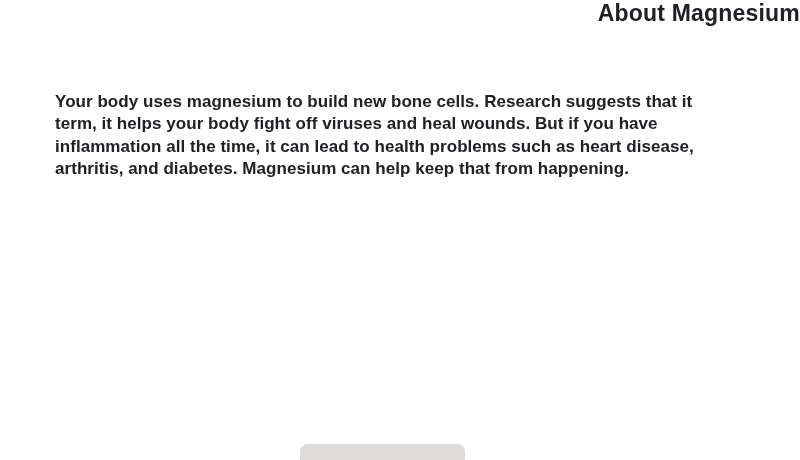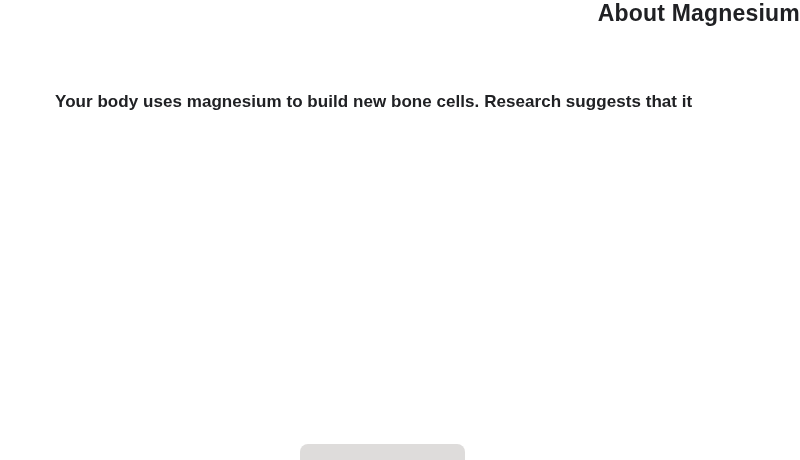--- a/index.html
+++ b/index.html
@@ -49,14 +49,17 @@
 
 <div class="highlight-blob"></div>
 
 <h1 class="doc-title layer">About Magnesium</h1>
 
 <div class="english-block layer">
   <div>
     <div class="line">Your body uses magnesium to build new bone cells. Research suggests that it</div>
   </div>
   <div>
+    <div class="line">term, it helps your body fight off viruses and heal wounds. But if you have</div>
+    <div class="line">inflammation all the time, it can lead to health problems such as heart disease,</div>
+    <div class="line">arthritis, and diabetes. Magnesium can help keep that from happening.</div>
   </div>
 </div>
 
 </body></html>

